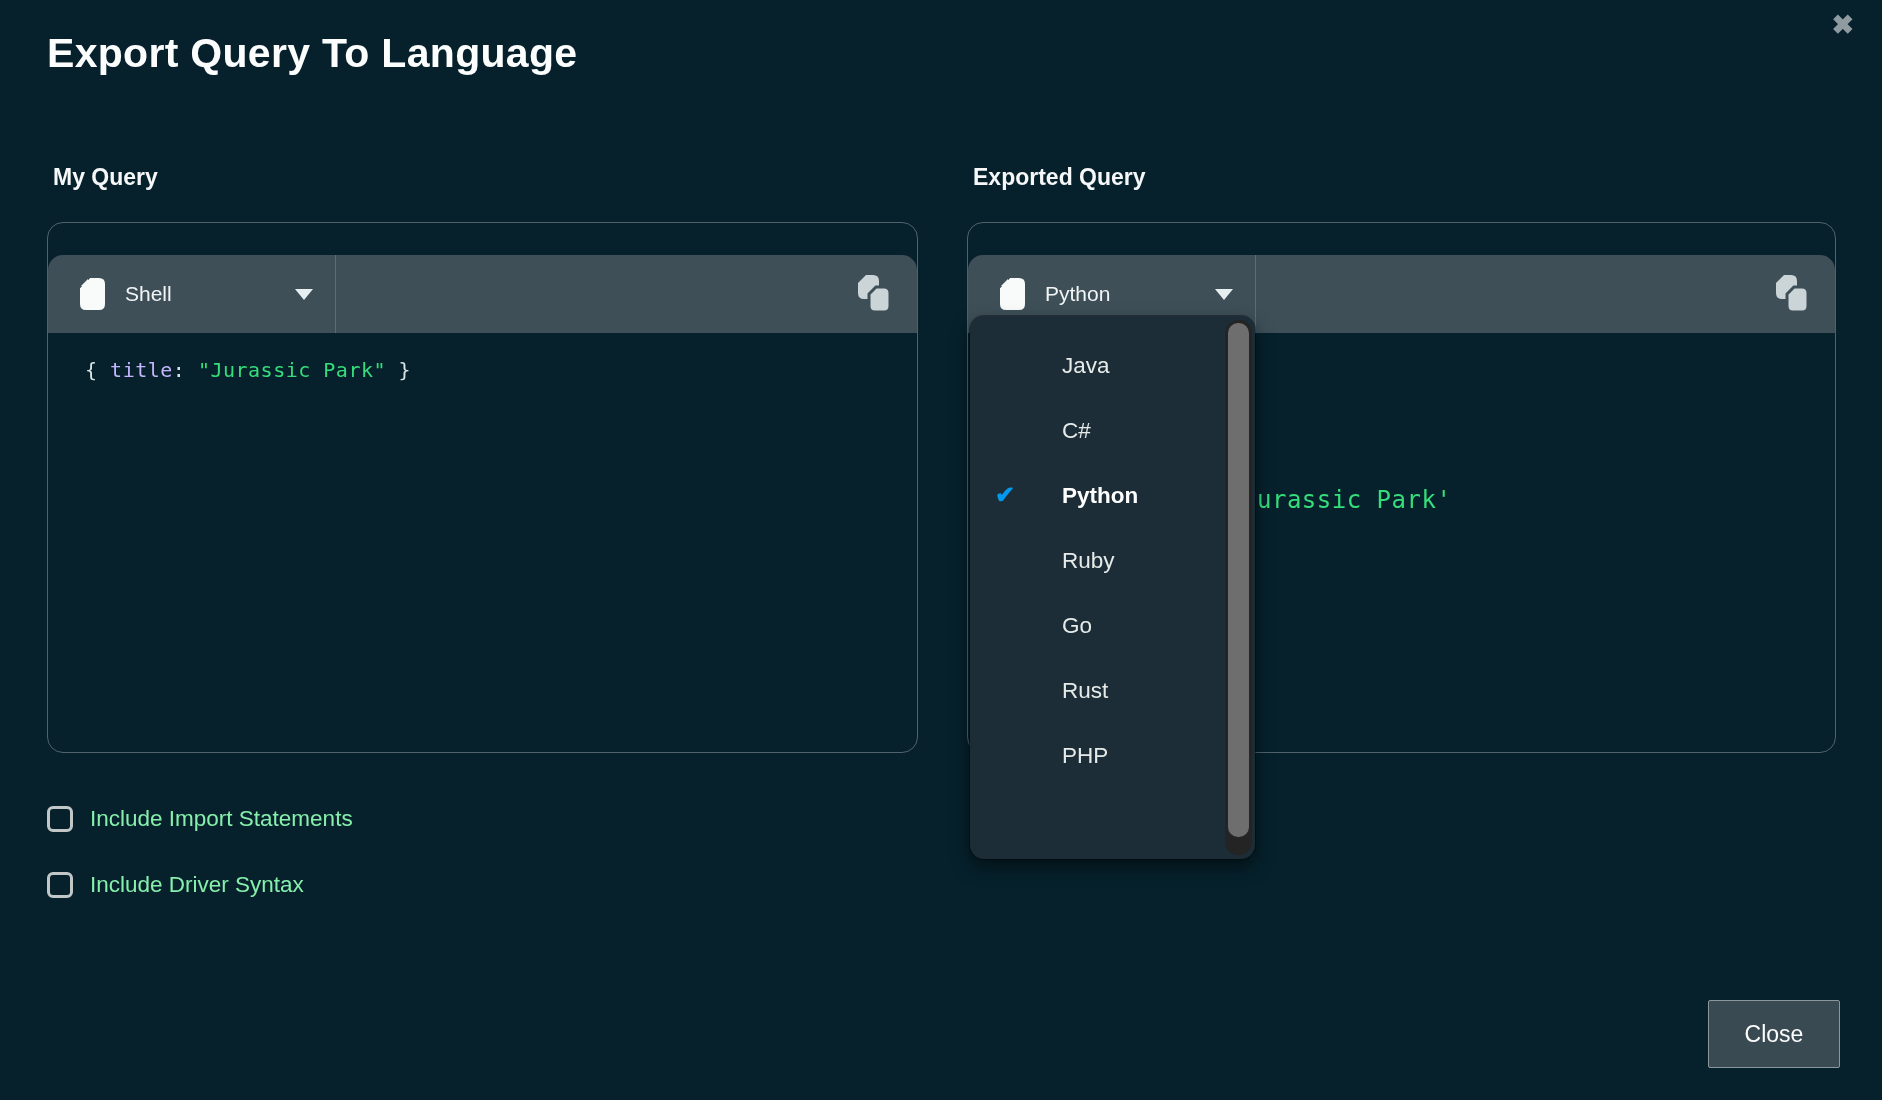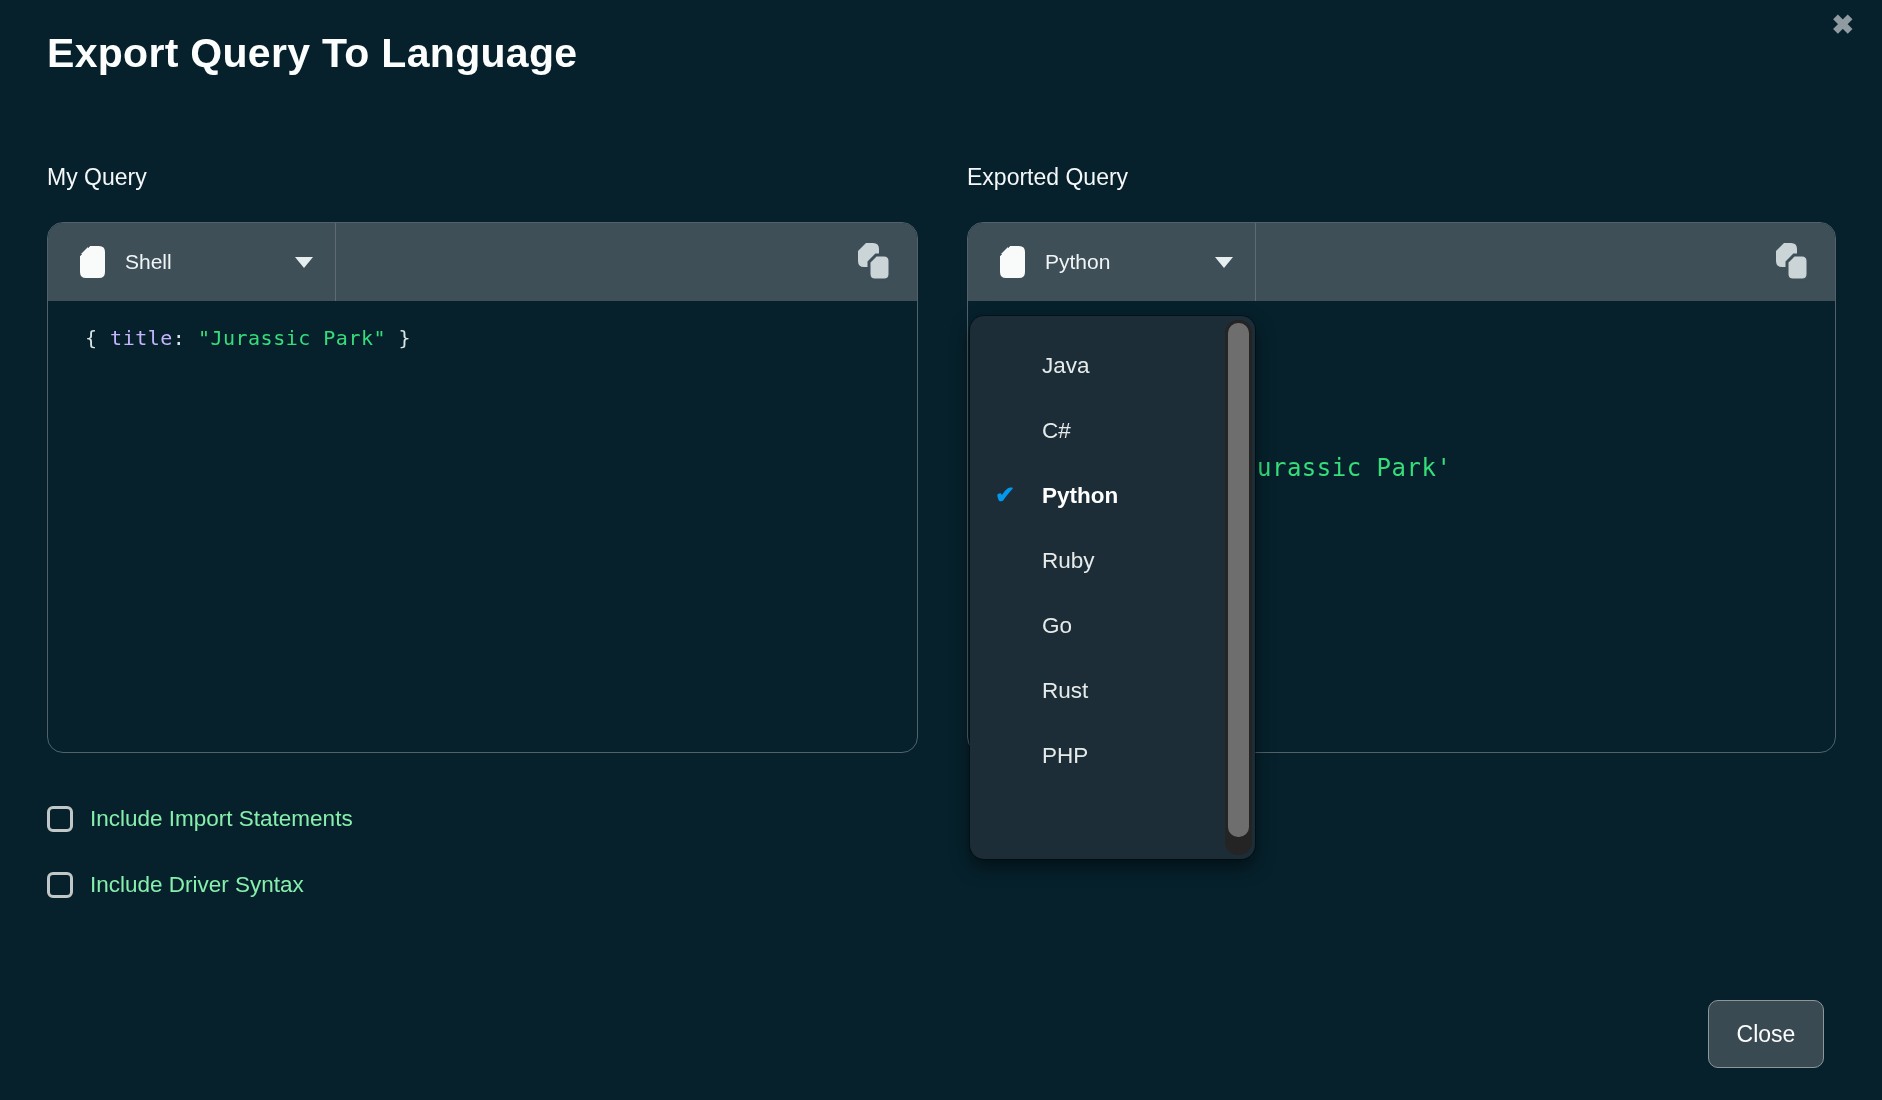--- a/index.html
+++ b/index.html
@@ -13,33 +13,33 @@
   .dialog-title {
     position:absolute; left:47px; top:30px;
     font-size:41px; font-weight:700; letter-spacing:.3px; color:#FCFDFD;
   }
   .close-x {
     position:absolute; right:28px; top:12px;
     font-size:27px; font-weight:700; color:#8F9BA0; cursor:pointer;
     line-height:1;
   }
   
-  .section-label { position:absolute; top:164px; font-size:23px; font-weight:400; color:#F5F7F8; }
+  .section-label { position:absolute; top:164px; font-size:23px; font-weight:700; color:#F5F7F8;margin-left:6px; }
   #label-my { left:47px; }
   #label-exported { left:967px; }
   
   .panel {
     position:absolute; top:222px; height:531px;
     border:1px solid #51626B; border-radius:16px;
   }
   #panel-left  { left:47px;  width:871px; }
   #panel-right { left:967px; width:869px; }
   .toolbar {
     height:78px; background:#3E4F58; border-radius:15px 15px 0 0;
-    display:flex; align-items:stretch;
+    display:flex; align-items:stretch;margin-top:32px;
   }
   .lang-btn {
     width:288px; display:flex; align-items:center;
     padding:0 22px 0 32px; border-right:1px solid #5D6B73; cursor:pointer;
   }
   .file-icon { flex:0 0 auto; margin-right:20px; display:block; }
   .lang-label { font-size:21px; color:#F1F5F6; }
   .caret {
     margin-left:auto; width:0; height:0;
     border-left:9px solid transparent; border-right:9px solid transparent;
@@ -64,21 +64,21 @@
     color:#35DE7B; white-space:pre;
   }
   
   .menu {
     position:absolute; left:970px; top:316px; width:285px; height:543px;
     background:#1C2D38; border-radius:14px; z-index:30;
     box-shadow:0 8px 18px rgba(0,0,0,.5), 0 0 0 1px rgba(0,0,0,.35);
     padding:17px 0 6px 0;
   }
   .menu-item {
-    height:65px; display:flex; align-items:center; padding-left:72px;
+    height:65px; display:flex; align-items:center; padding-left:92px;
     font-size:22.5px; color:#E6EBEA; position:relative; cursor:pointer;
   }
   .menu-item.selected { font-weight:700; color:#FFFFFF; }
   .menu-check {
     position:absolute; left:25px; top:50%; transform:translateY(-54%);
     color:#0498EC; font-size:24px; font-weight:700;
   }
   .menu-scrollbar {
     position:absolute; right:3px; top:4px; bottom:4px; width:27px;
     background:#232423; border-radius:13px;
@@ -91,22 +91,22 @@
   .option-row { position:absolute; left:47px; display:flex; align-items:center; gap:17px; }
   #opt-import { top:806px; }
   #opt-driver { top:872px; }
   .checkbox {
     width:26px; height:26px; border:3px solid #C1C7C6; border-radius:6px;
     background:transparent; cursor:pointer; flex:0 0 auto;
   }
   .option-label { font-size:22.5px; color:#86efac; }
   
   .close-button {
-    position:absolute; left:1708px; top:1000px; width:116px; height:68px;
-    background:#3A4A52; border:1px solid #8C979C; border-radius:10px;
+    position:absolute; left:1708px; top:1000px; width:132px; height:68px;
+    background:#3A4A52; border:1px solid #8C979C; border-radius:2px;
     color:#FCFDFD; font-size:23px; display:flex; align-items:center; justify-content:center;
     cursor:pointer;
   }
 </style>
 </head>
 <body>
 
 <div id="app">
 
   <div class="dialog-title">Export Query To Language</div>

